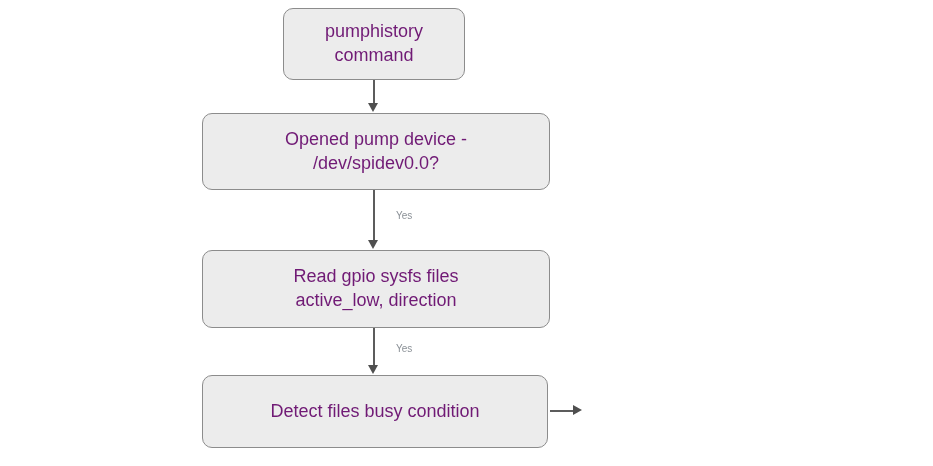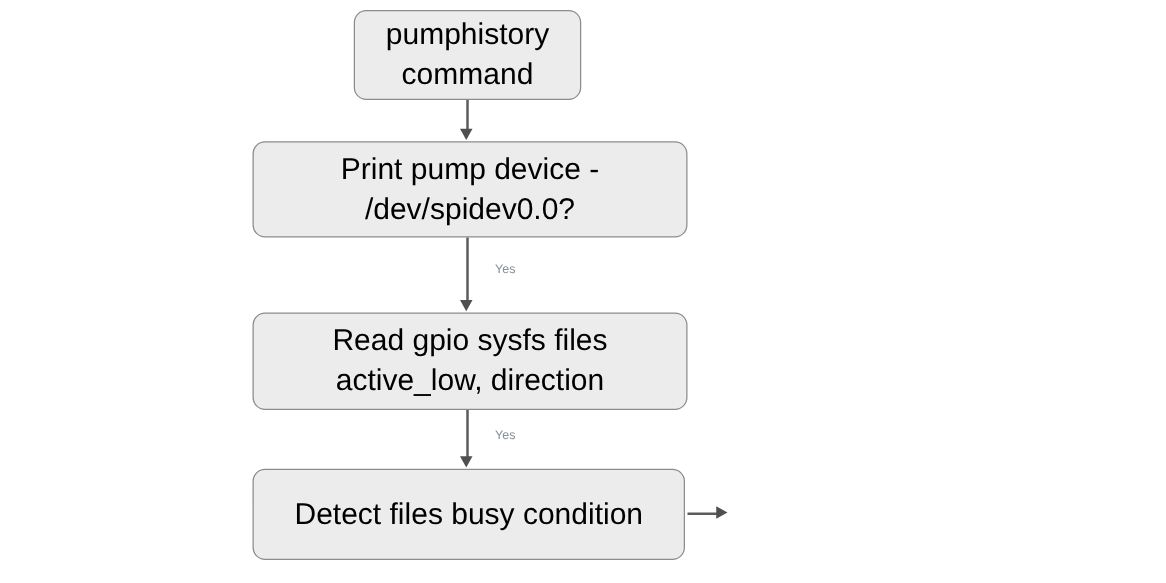--- a/index.html
+++ b/index.html
@@ -20,22 +20,22 @@
     box-sizing: border-box;
     background: #ececec;
     border: 1.5px solid #8c8c8c;
     border-radius: 10px;
     display: flex;
     align-items: center;
     justify-content: center;
     text-align: center;
   }
   .node .label {
-    color: #000000;
-    font-size: 24px;
+    color: #701a75;
+    font-size: 18px;
     line-height: 1.32;
     white-space: pre-line;
   }
   .vline {
     position: absolute;
     width: 1.5px;
     background: #5c5c5c;
   }
   .hline {
     position: absolute;
@@ -91,21 +91,21 @@
 <body>
 
 <div class="canvas">
 
   <div class="node" id="node-0">
     <span class="label">pumphistory
 command</span>
   </div>
 
   <div class="node" id="node-1">
-    <span class="label">Print pump device -
+    <span class="label">Opened pump device -
 /dev/spidev0.0?</span>
   </div>
 
   <div class="node" id="node-2">
     <span class="label">Read gpio sysfs files
 active_low, direction</span>
   </div>
 
   <div class="node" id="node-3">
     <span class="label">Detect files busy condition</span>

